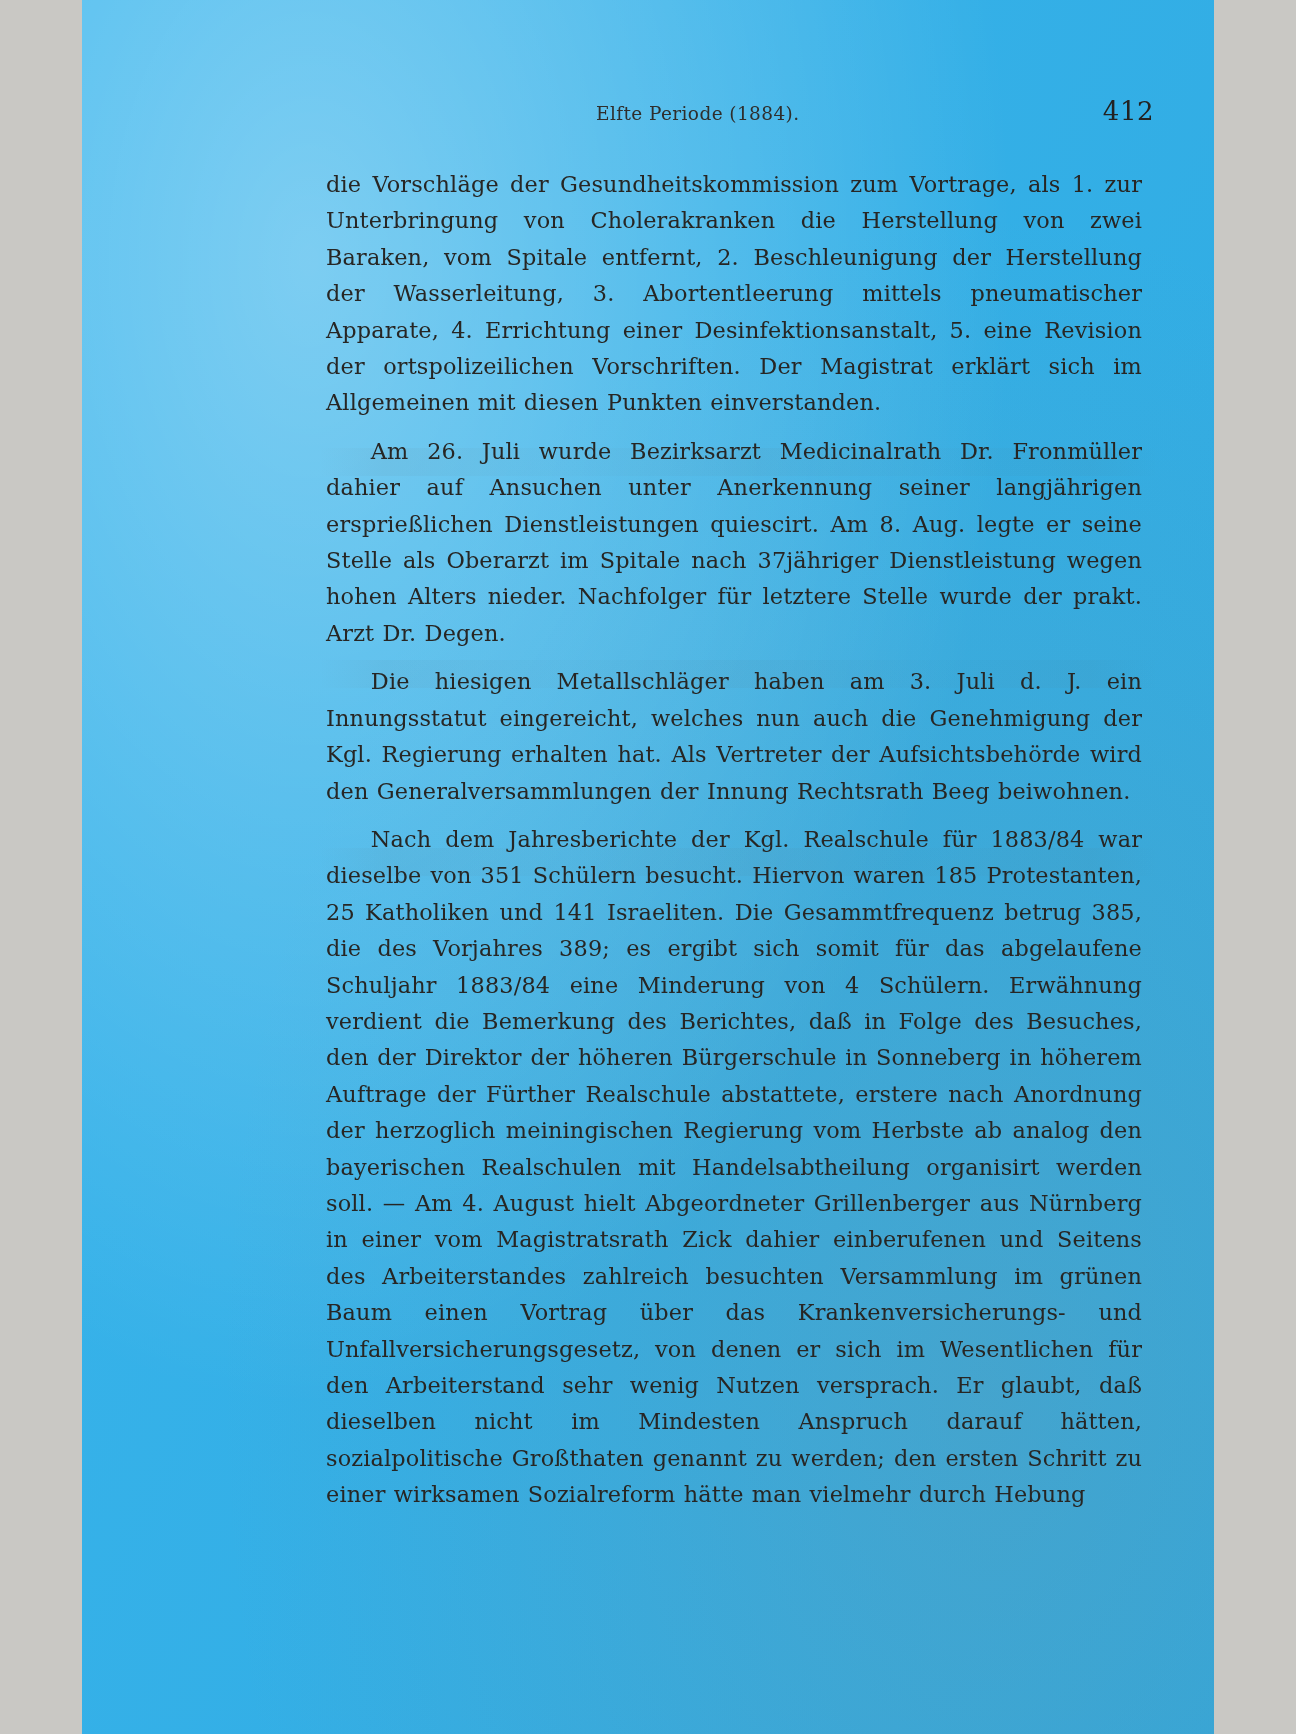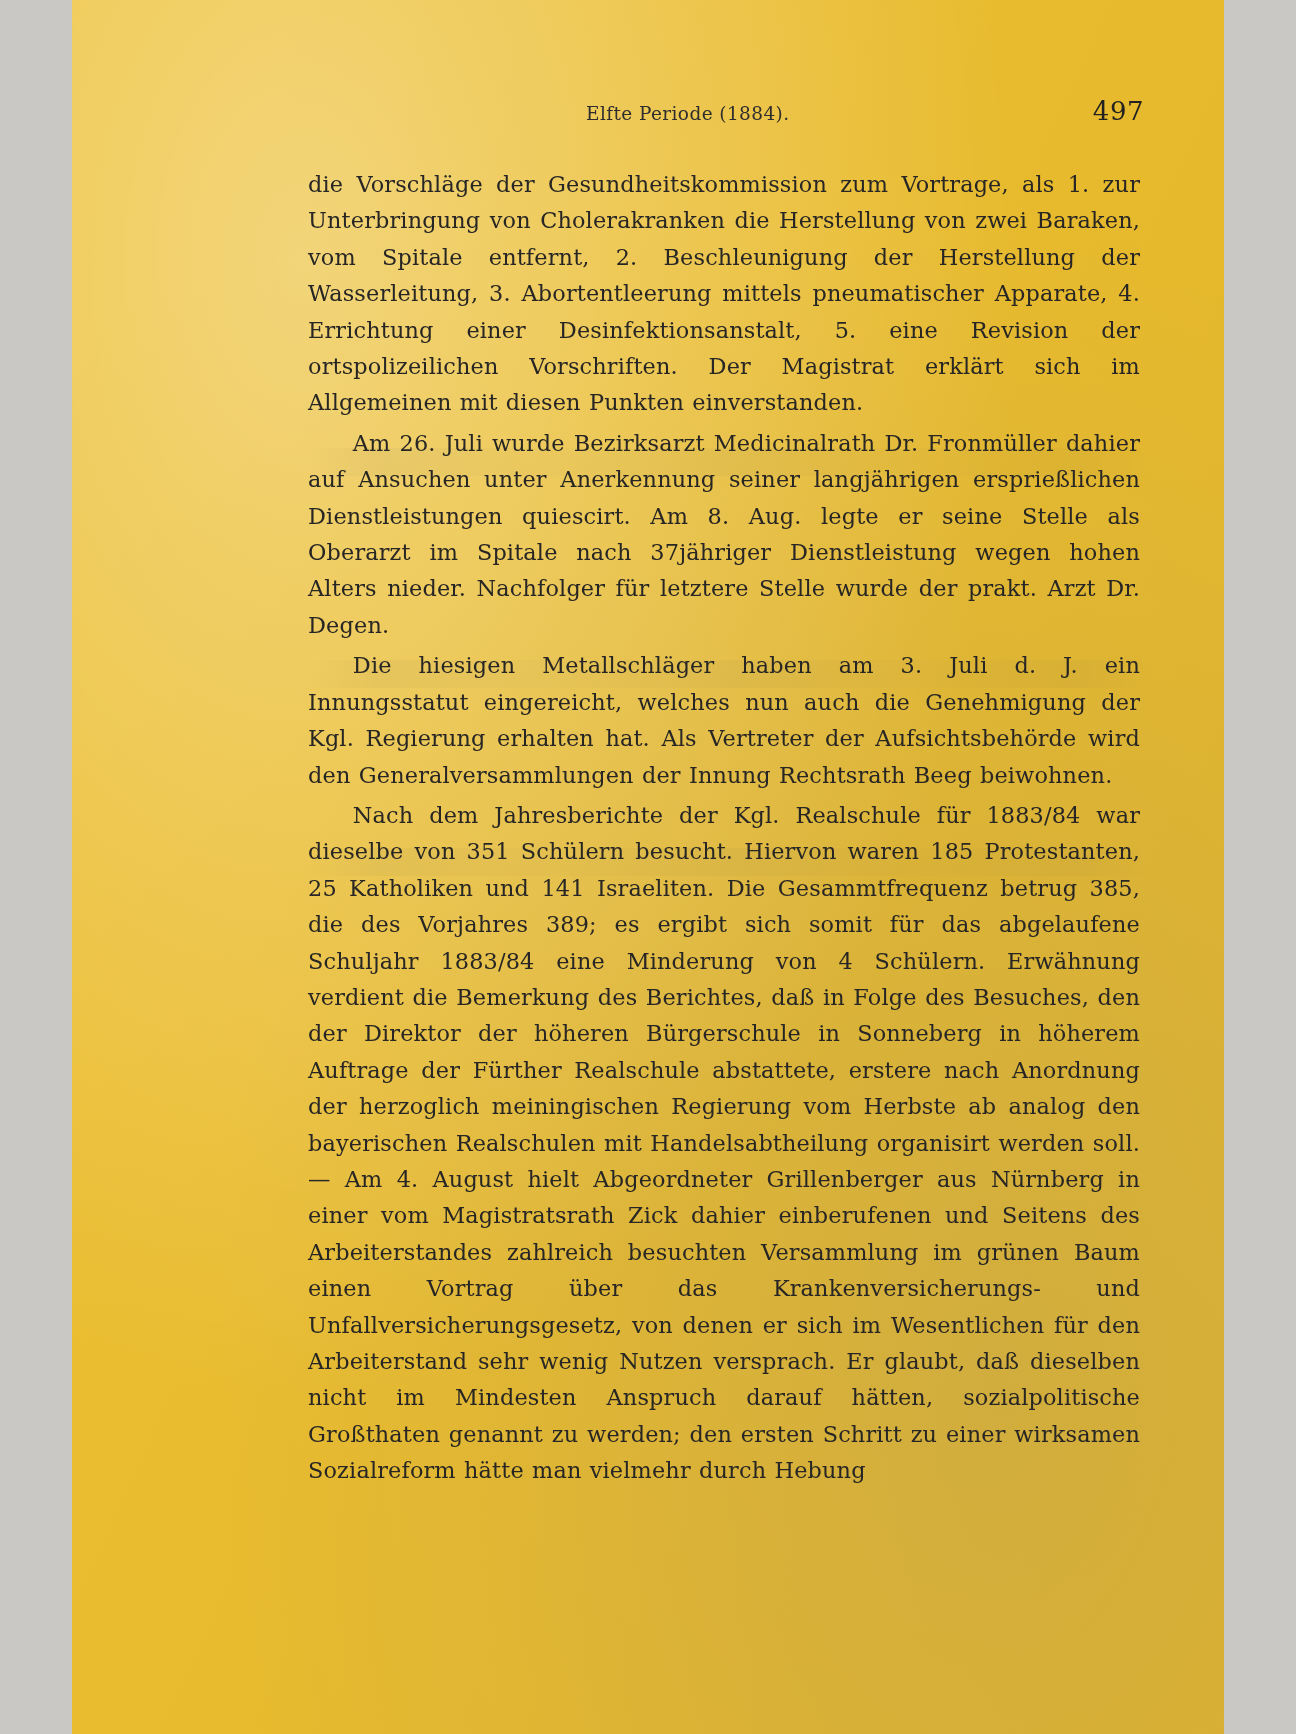--- a/index.html
+++ b/index.html
@@ -5,23 +5,22 @@
   html, body {
     margin: 0;
     padding: 0;
     background: #c9c8c4;
   }
   .page {
     position: relative;
     width: 1132px;
     height: 1734px;
     margin: 0 auto;
-    background: #eab308;
+    background: #0ea5e9;
     overflow: hidden;
-    padding-left: 20px;
   }
   
   .page::before {
     content: "";
     position: absolute;
     inset: 0;
     background:
       radial-gradient(ellipse at 20% 15%, rgba(255,255,255,0.35), rgba(255,255,255,0) 55%),
       radial-gradient(ellipse at 80% 80%, rgba(140,138,132,0.22), rgba(255,255,255,0) 60%),
       linear-gradient(115deg, rgba(255,255,255,0.18) 0%, rgba(190,188,182,0.18) 100%);
@@ -56,21 +55,21 @@
     font-family: "DejaVu Serif", serif;
     font-size: 22.4px;
     line-height: 36.4px;
     color: #272624;
     text-align: justify;
     text-justify: inter-word;
     word-spacing: 1px;
     letter-spacing: 0.15px;
   }
   .body-text p {
-    margin: 4px;
+    margin: 12px;
   }
   .body-text p.indent {
     text-indent: 2.0em;
   }
   .blur {
     filter: blur(0.28px);
   }
   
   .ghost {
     position: absolute;
@@ -94,21 +93,21 @@
 <div class="page">
 
   <div class="ghost g1"></div>
   <div class="ghost g2"></div>
   <div class="ghost g3"></div>
 
   <div class="content">
 
     <div class="running-head">
       <div class="head-title blur">Elfte Periode (1884).</div>
-      <div class="page-number blur">497</div>
+      <div class="page-number blur">412</div>
     </div>
 
     <div class="body-text blur">
       <p>die Vorschläge der Gesundheitskommission zum Vortrage, als 1. zur Unterbringung von Cholerakranken die Herstellung von zwei Baraken, vom Spitale entfernt, 2. Beschleunigung der Herstellung der Wasserleitung, 3. Abortentleerung mittels pneumatischer Apparate, 4. Errichtung einer Desinfektionsanstalt, 5. eine Revision der ortspolizeilichen Vorschriften. Der Magistrat erklärt sich im Allgemeinen mit diesen Punkten einverstanden.</p>
       <p class="indent">Am 26. Juli wurde Bezirksarzt Medicinalrath Dr. Fronmüller dahier auf Ansuchen unter Anerkennung seiner langjährigen ersprießlichen Dienstleistungen quiescirt. Am 8. Aug. legte er seine Stelle als Oberarzt im Spitale nach 37jähriger Dienstleistung wegen hohen Alters nieder. Nachfolger für letztere Stelle wurde der prakt. Arzt Dr. Degen.</p>
       <p class="indent">Die hiesigen Metallschläger haben am 3. Juli d. J. ein Innungsstatut eingereicht, welches nun auch die Genehmigung der Kgl. Regierung erhalten hat. Als Vertreter der Aufsichtsbehörde wird den Generalversammlungen der Innung Rechtsrath Beeg beiwohnen.</p>
       <p class="indent">Nach dem Jahresberichte der Kgl. Realschule für 1883/84 war dieselbe von 351 Schülern besucht. Hiervon waren 185 Protestanten, 25 Katholiken und 141 Israeliten. Die Gesammtfrequenz betrug 385, die des Vorjahres 389; es ergibt sich somit für das abgelaufene Schuljahr 1883/84 eine Minderung von 4 Schülern. Erwähnung verdient die Bemerkung des Berichtes, daß in Folge des Besuches, den der Direktor der höheren Bürgerschule in Sonneberg in höherem Auftrage der Fürther Realschule abstattete, erstere nach Anordnung der herzoglich meiningischen Regierung vom Herbste ab analog den bayerischen Realschulen mit Handelsabtheilung organisirt werden soll. — Am 4. August hielt Abgeordneter Grillenberger aus Nürnberg in einer vom Magistratsrath Zick dahier einberufenen und Seitens des Arbeiterstandes zahlreich besuchten Versammlung im grünen Baum einen Vortrag über das Krankenversicherungs- und Unfallversicherungsgesetz, von denen er sich im Wesentlichen für den Arbeiterstand sehr wenig Nutzen versprach. Er glaubt, daß dieselben nicht im Mindesten Anspruch darauf hätten, sozialpolitische Großthaten genannt zu werden; den ersten Schritt zu einer wirksamen Sozialreform hätte man vielmehr durch Hebung</p>
     </div>
 
   </div>

